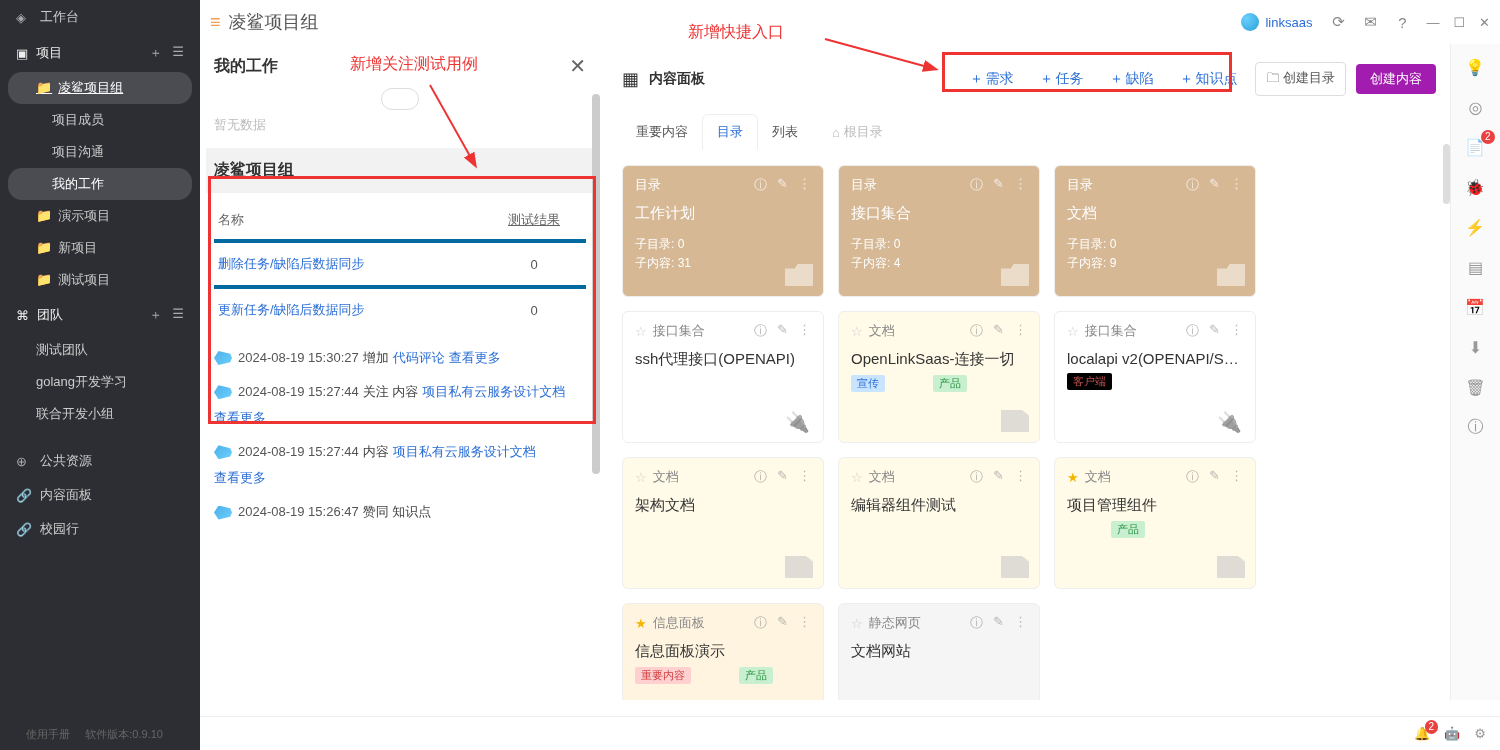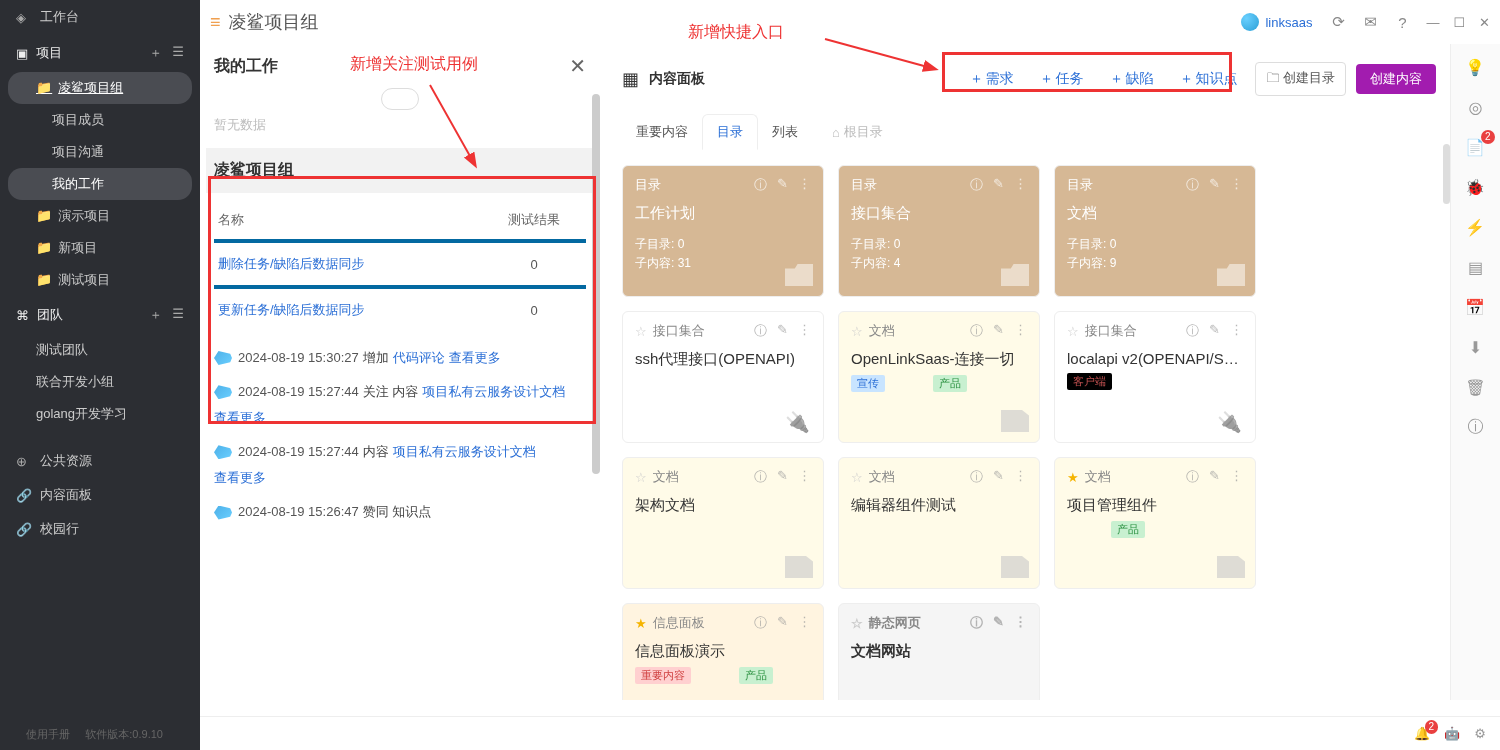--- a/index.html
+++ b/index.html
@@ -37,21 +37,21 @@
 .left-panel { position: absolute; left: 200px; top: 44px; width: 400px; bottom: 50px; background: #fff; padding: 10px 14px; overflow: hidden; }
 .lp-head { display: flex; align-items: center; justify-content: space-between; }
 .lp-title { font-size: 16px; font-weight: 600; }
 .lp-close { font-size: 20px; color: #666; cursor: pointer; }
 .lp-empty { text-align: left; color: #bbb; margin-top: 10px; }
 .lp-empty-box { width: 38px; height: 22px; border: 1px solid #ddd; border-radius: 12px; margin: 0 auto 6px; }
 
 .section-h { font-size: 16px; font-weight: 600; padding: 12px 8px; background: #f2f2f2; margin: 14px -8px 0; }
 .test-tbl { width: 100%; margin-top: 8px; border-collapse: collapse; }
 .test-tbl th { text-align: left; font-weight: normal; color: #666; padding: 10px 4px; font-size: 13px; }
-.test-tbl th:last-child { text-align: center; }
+.test-tbl th:last-child { text-align: center; text-decoration: underline; }
 .test-tbl td { padding: 12px 4px; border-top: 4px solid #0369a1; }
 .test-tbl td:first-child a { color: #2b6fd6; text-decoration: none; }
 .test-tbl td:last-child { text-align: center; color: #555; }
 
 .log-list { margin-top: 10px; max-height: 190px; overflow: hidden; }
 .log-item { display: flex; flex-wrap: wrap; align-items: center; gap: 4px; padding: 6px 0; line-height: 1.7; color: #444; }
 .log-item .fish { width: 18px; height: 14px; background: linear-gradient(135deg,#4db0e8,#6acfff); clip-path: polygon(0 50%, 25% 0, 90% 20%, 100% 50%, 90% 80%, 25% 100%); margin-right: 2px; flex-shrink: 0; }
 .log-item .ts { color: #555; }
 .log-item a { color: #2b6fd6; text-decoration: none; }
 
@@ -77,21 +77,21 @@
 .card .c-icons { margin-left: auto; display: flex; gap: 10px; color: inherit; opacity: 0.7; }
 .card .c-icons span { cursor: pointer; }
 .card .c-title { margin-top: 10px; font-size: 15px; white-space: nowrap; overflow: hidden; text-overflow: ellipsis; }
 .card .c-sub { margin-top: 12px; font-size: 12px; line-height: 1.6; }
 .card .corner { position: absolute; right: 10px; bottom: 10px; width: 28px; height: 22px; opacity: 0.6; }
 .card .corner.folder-i { background: #fff; clip-path: polygon(0 20%, 35% 20%, 45% 0, 100% 0, 100% 100%, 0 100%); opacity: 0.5; }
 .card .corner.doc-i { background: #c8c8c8; clip-path: polygon(0 0, 75% 0, 100% 25%, 100% 100%, 0 100%); }
 .card .corner.plug-i::before { content: "🔌"; font-size: 20px; color: #999; }
 .card.yellow { background: #fffbe8; }
 .card.orange { background: #fff4e0; }
-.card.gray { background: #f5f5f5; font-weight: bold; }
+.card.gray { background: #f5f5f5; }
 .star { color: #ccc; }
 .star.fill { color: #f5b400; }
 .tag { display: inline-block; padding: 1px 6px; font-size: 11px; border-radius: 2px; margin-right: 4px; margin-top: 6px; }
 .tag.blue { background: #c8e4ff; color: #2b6fd6; }
 .tag.green { background: #c8f0d0; color: #2a9040; margin-left: 44px; }
 .tag.pink { background: #000000; color: #c05050; }
 .tag.red { background: #ffd0d0; color: #d04040; }
 
 
 .vbar { position: absolute; right: 0; top: 44px; width: 50px; bottom: 50px; background: #fafafa; border-left: 1px solid #eee; display: flex; flex-direction: column; align-items: center; padding-top: 12px; gap: 18px; color: #999; }
@@ -134,22 +134,22 @@
     <span style="display:flex;align-items:center;gap:8px">
         <span>⌘</span>
         <span>团队</span>
       </span>
     <span class="icons">
         <span>＋</span>
         <span>☰</span>
       </span>
   </div>
   <div class="sidebar-item">测试团队</div>
+  <div class="sidebar-item">golang开发学习</div>
   <div class="sidebar-item">联合开发小组</div>
-  <div class="sidebar-item">golang开发学习</div>
 
   <div class="sidebar-row" style="margin-top:14px">
       <span class="icon">⊕</span>
       <span>公共资源</span>
     </div>
   <div class="sidebar-row">
       <span class="icon">🔗</span>
       <span>内容面板</span>
     </div>
   <div class="sidebar-row">

